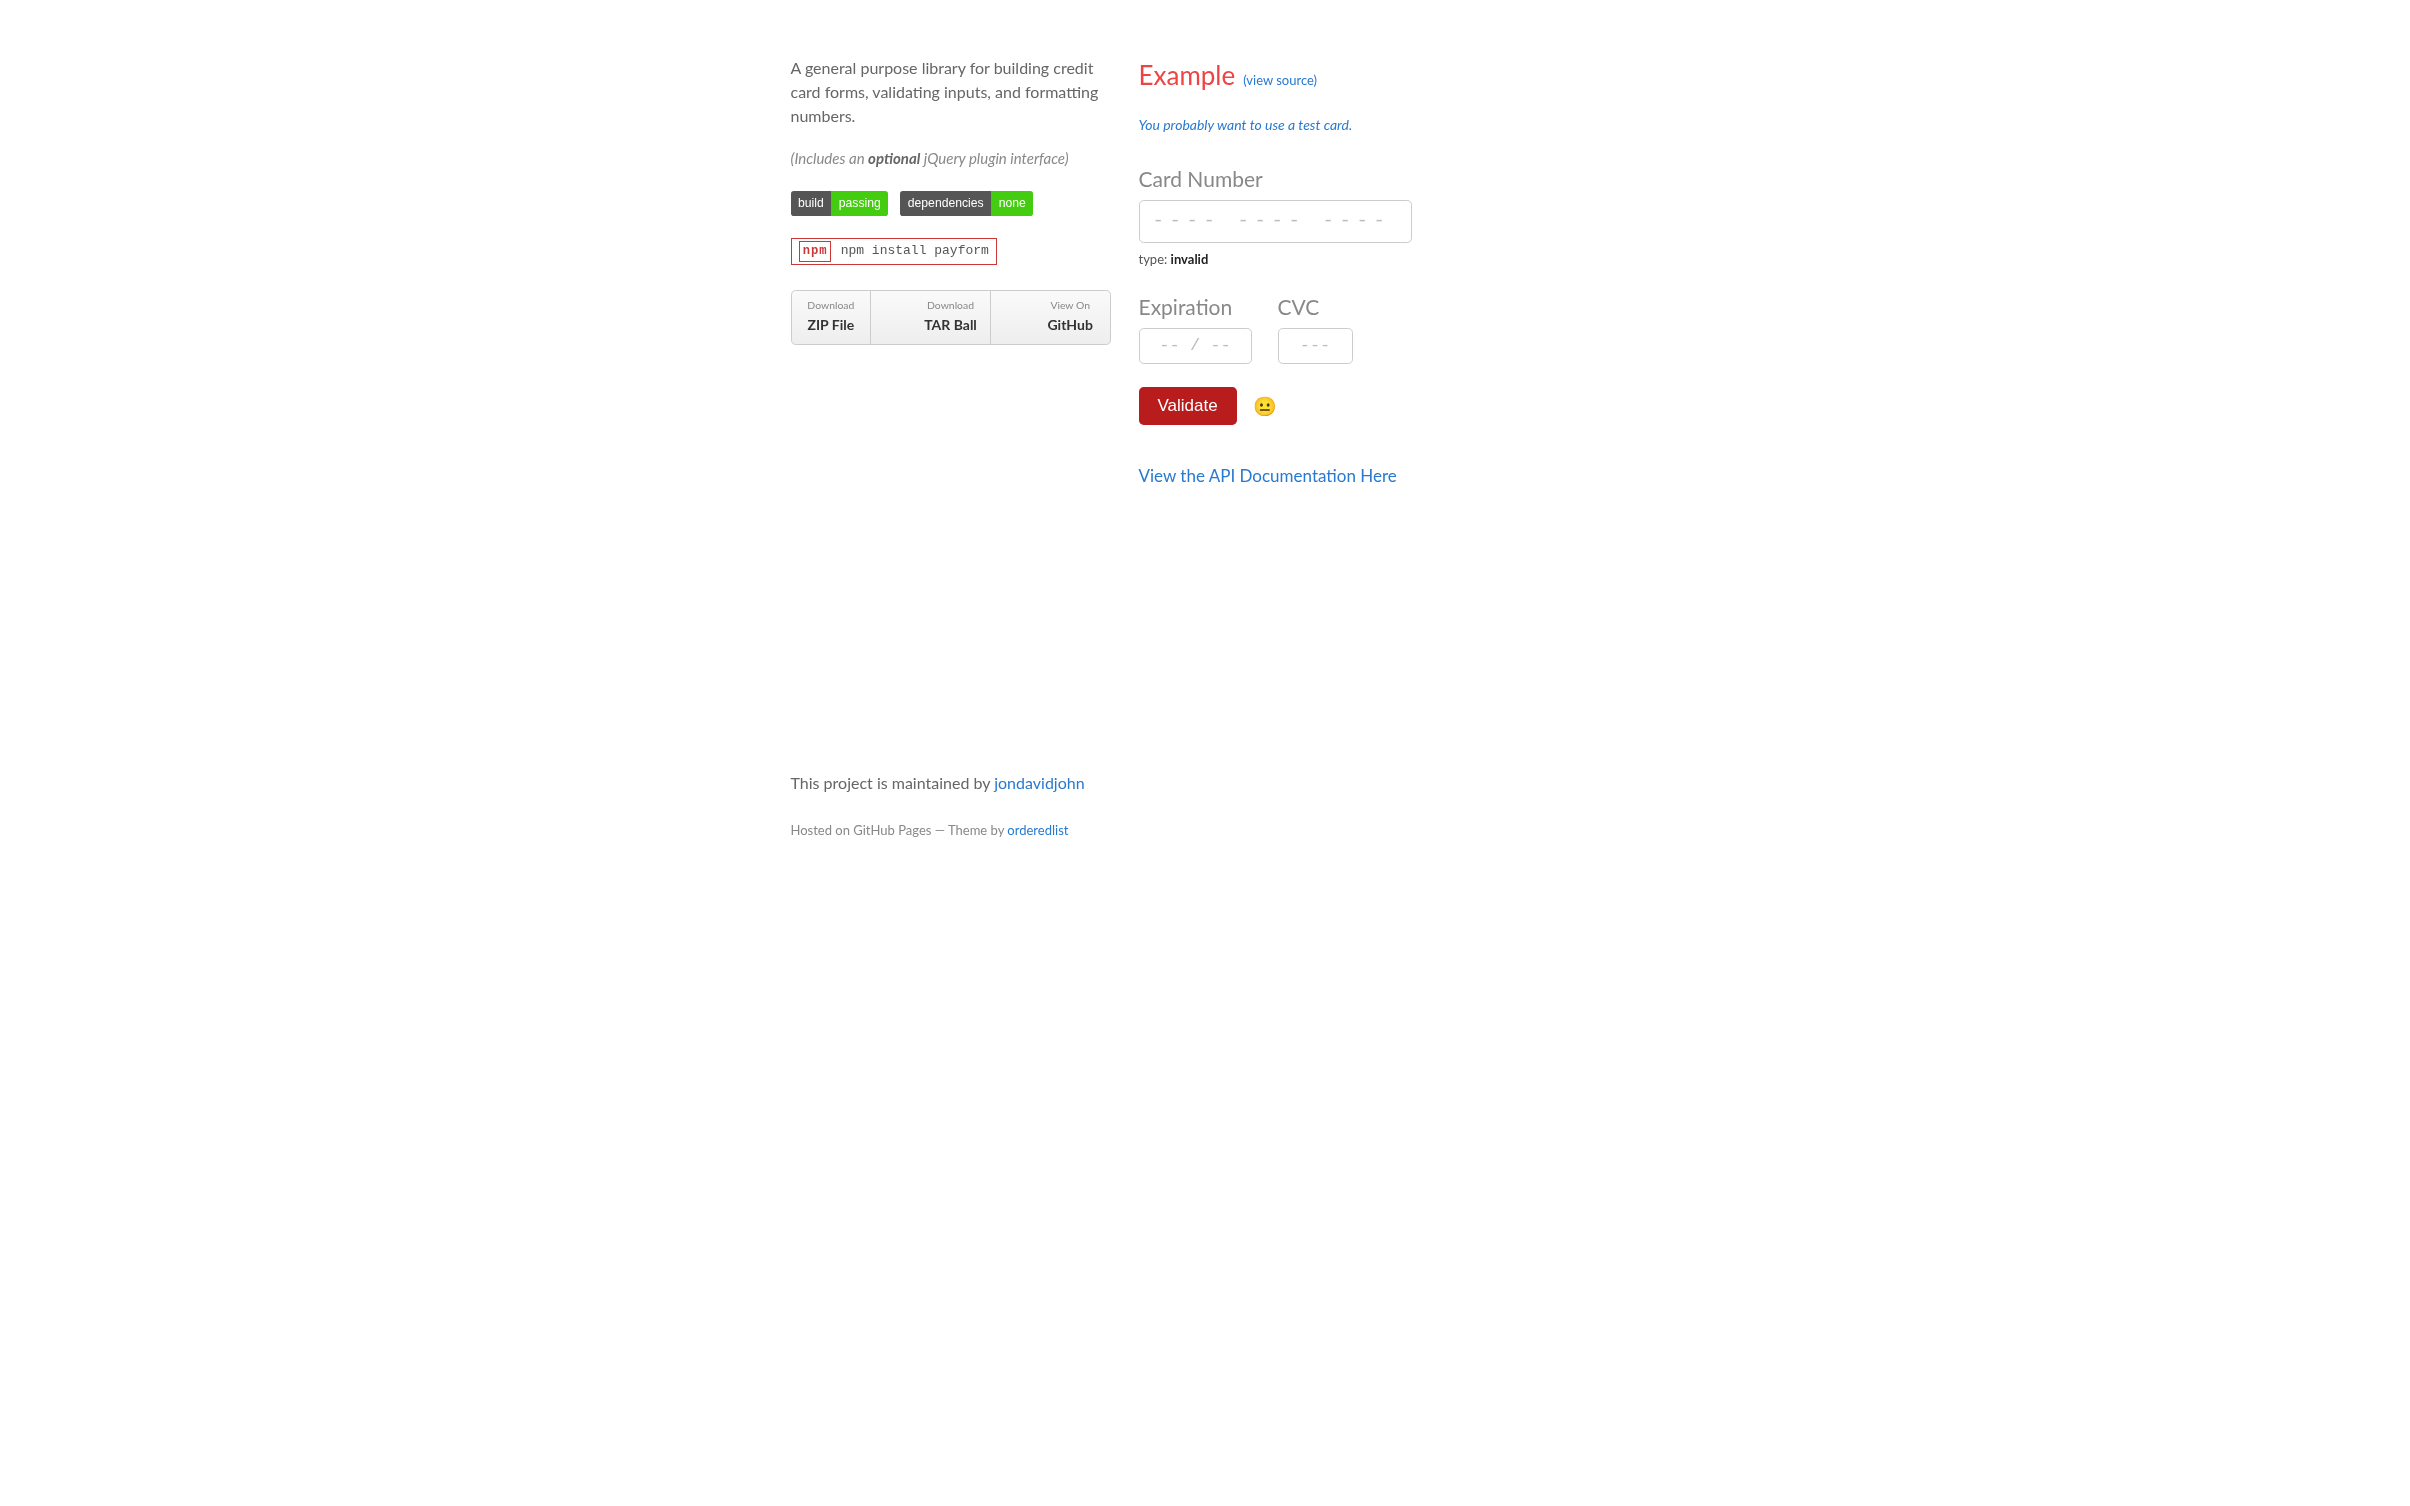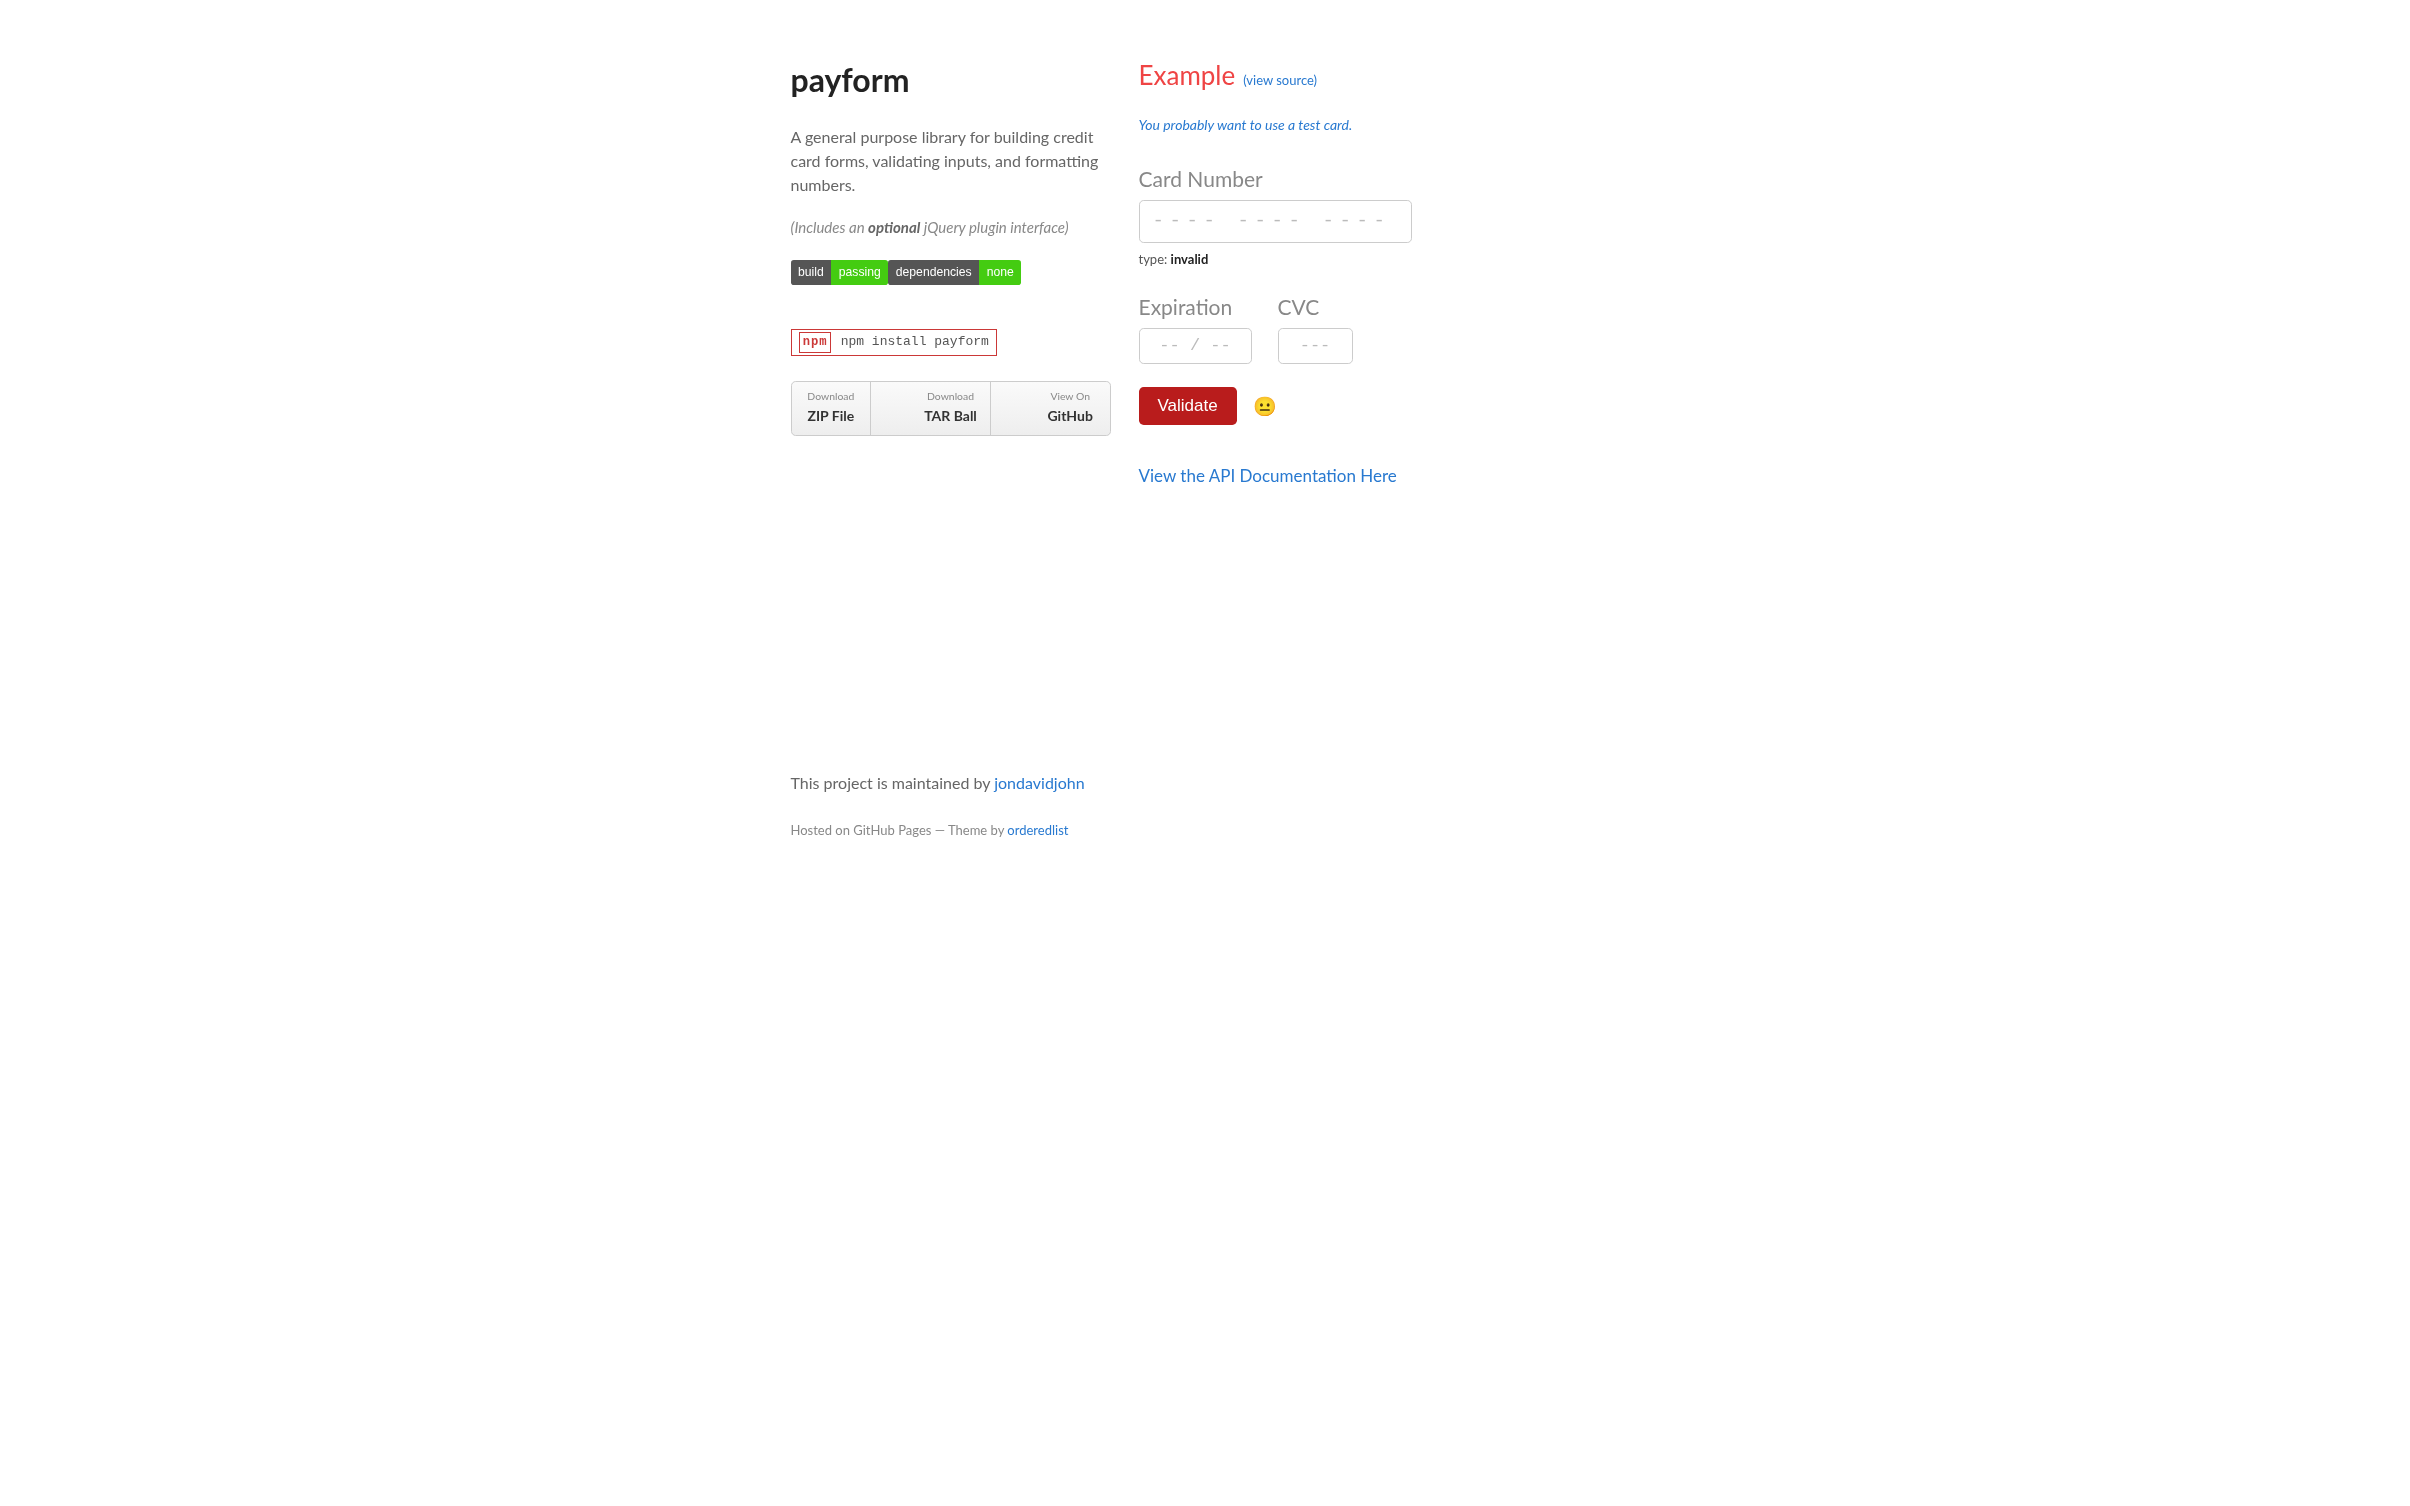--- a/index.html
+++ b/index.html
@@ -37,22 +37,22 @@
     }
     .subnote {
       color: #888;
       font-style: italic;
       margin-bottom: 21px;
       font-size: 15px;
     }
     .subnote strong { color: #666; }
     .badges {
       display: flex;
-      gap: 0;
-      margin-bottom: 42px;
+      gap: 12px;
+      margin-bottom: 20px;
     }
     .badge {
       display: flex;
       font-size: 12.2px;
       border-radius: 2.8px;
       overflow: hidden;
       font-family: Arial, sans-serif;
     }
     .badge-left {
       background: #555;
@@ -222,21 +222,20 @@
       color: #888;
       font-size: 13px;
     }
     .hosted a { color: #2879d0; text-decoration: none; }
   </style>
 </head>
 <body>
 
 <div class="wrapper">
   <aside class="sidebar">
-    <h1 class="page-title">payform</h1>
     <p class="description">A general purpose library for building credit card forms, validating inputs, and formatting numbers.</p>
     <p class="subnote">
       <span>(Includes an </span><strong>optional</strong><span> jQuery plugin interface)</span>
     </p>
 
     <div class="badges">
       <div class="badge">
         <span class="badge-left">build</span>
         <span class="badge-right">passing</span>
       </div>

